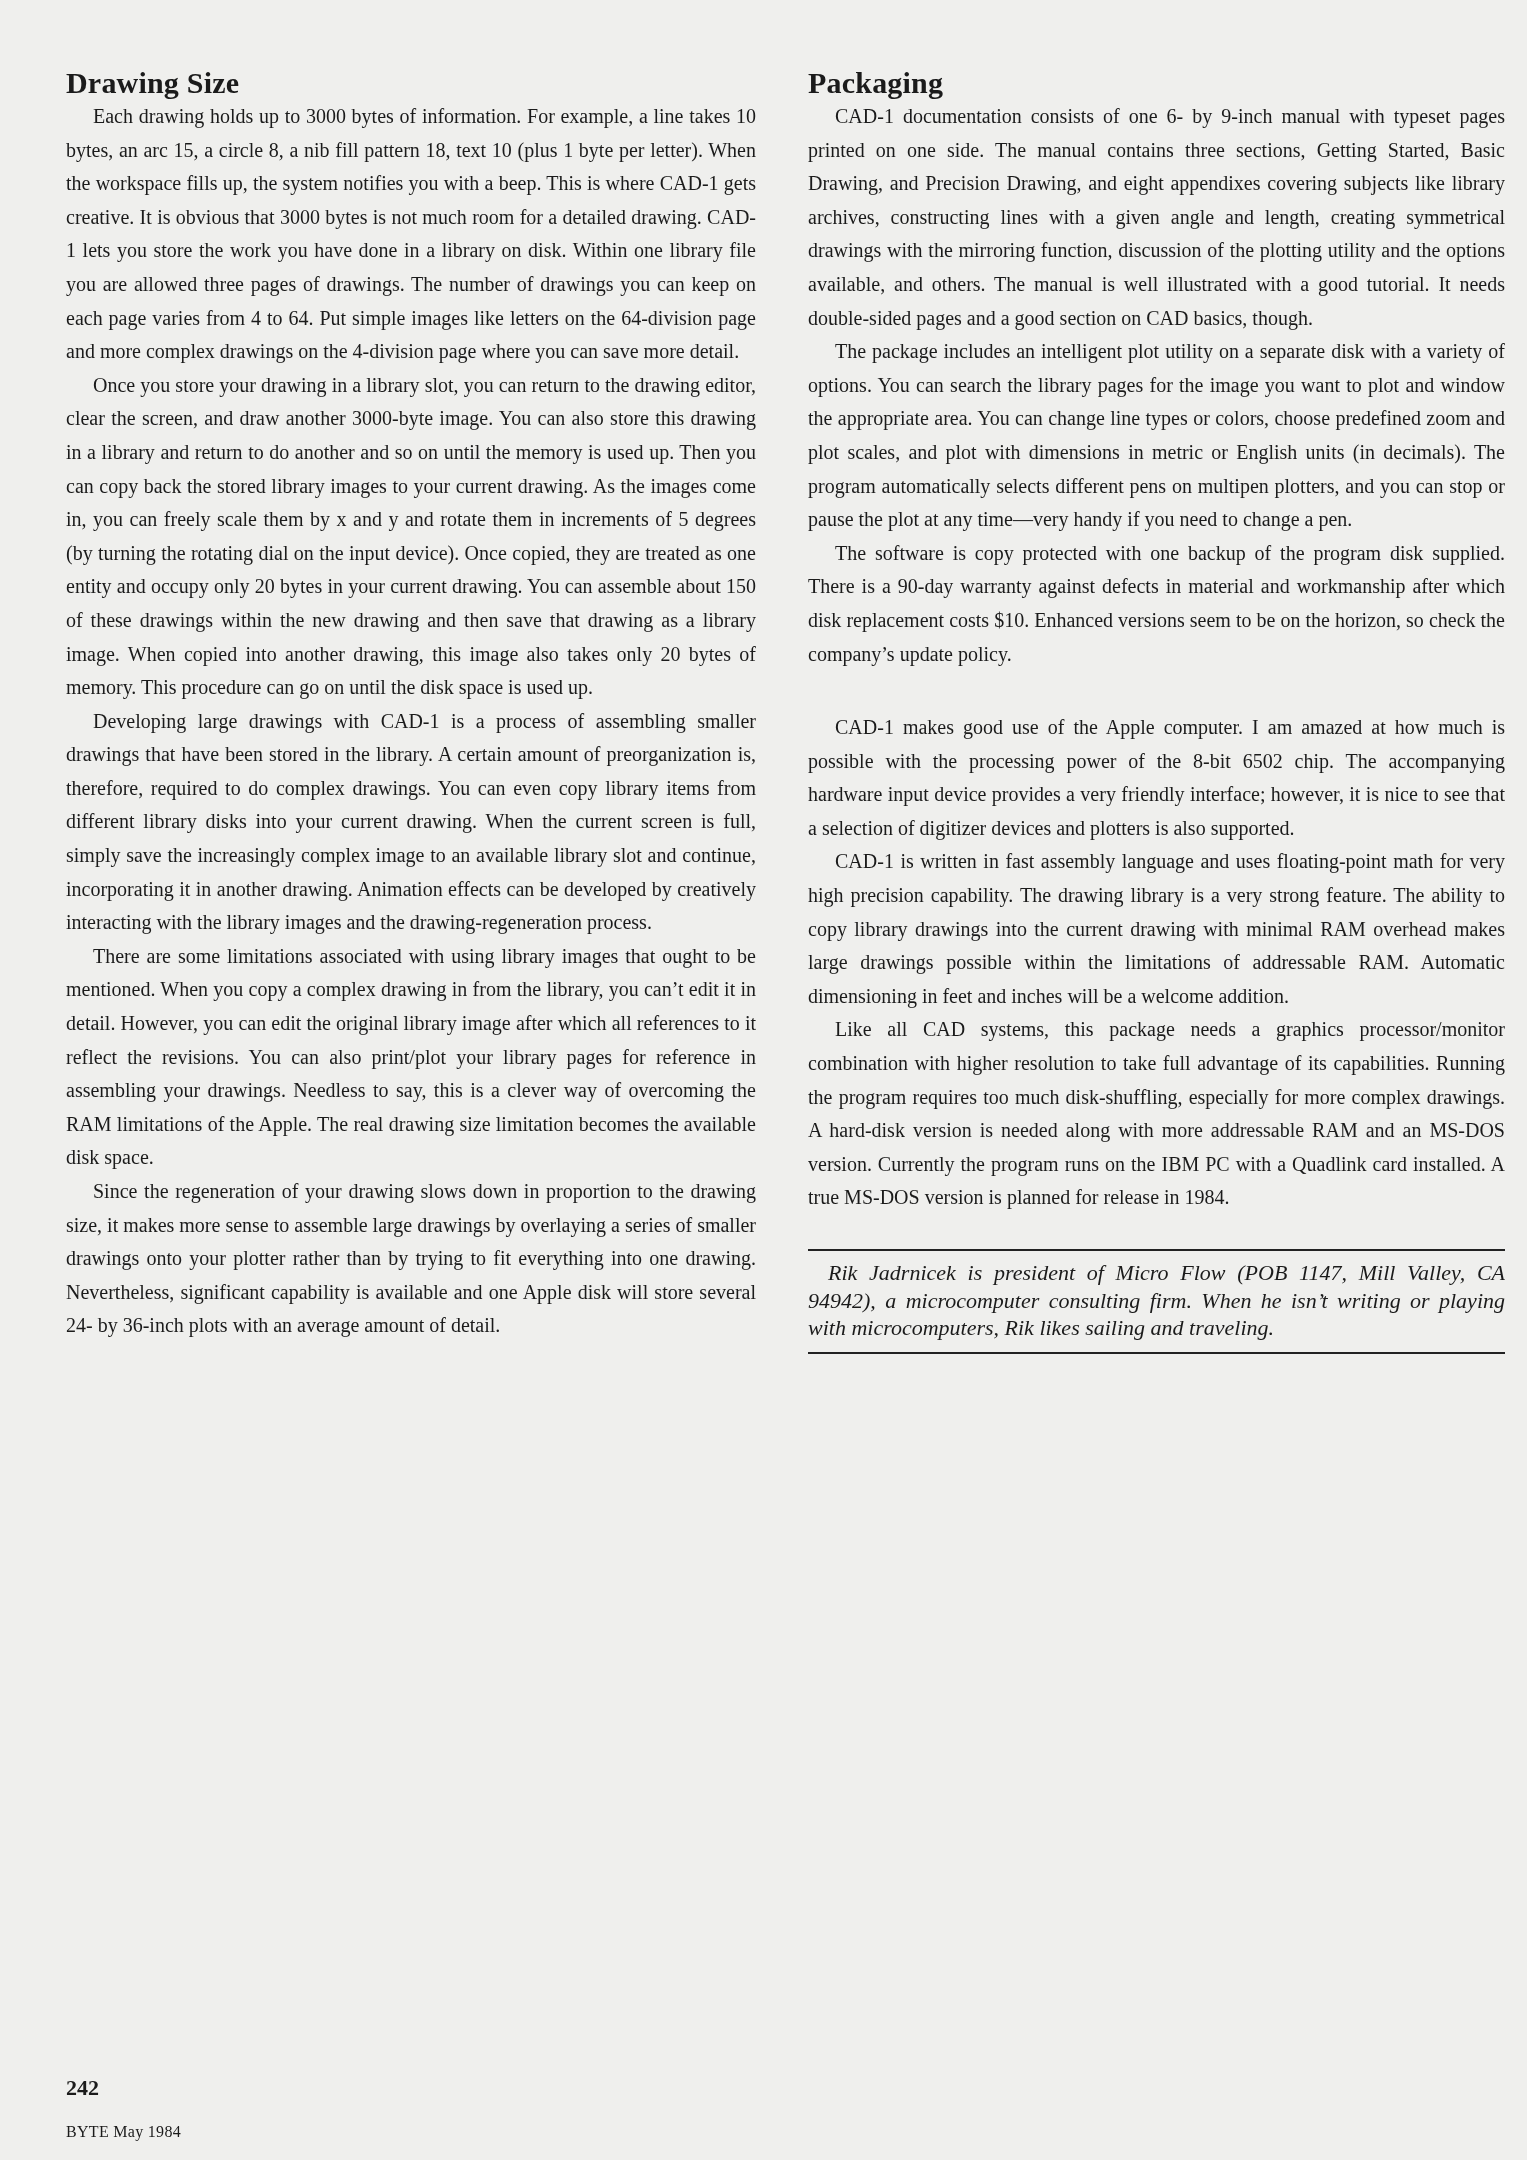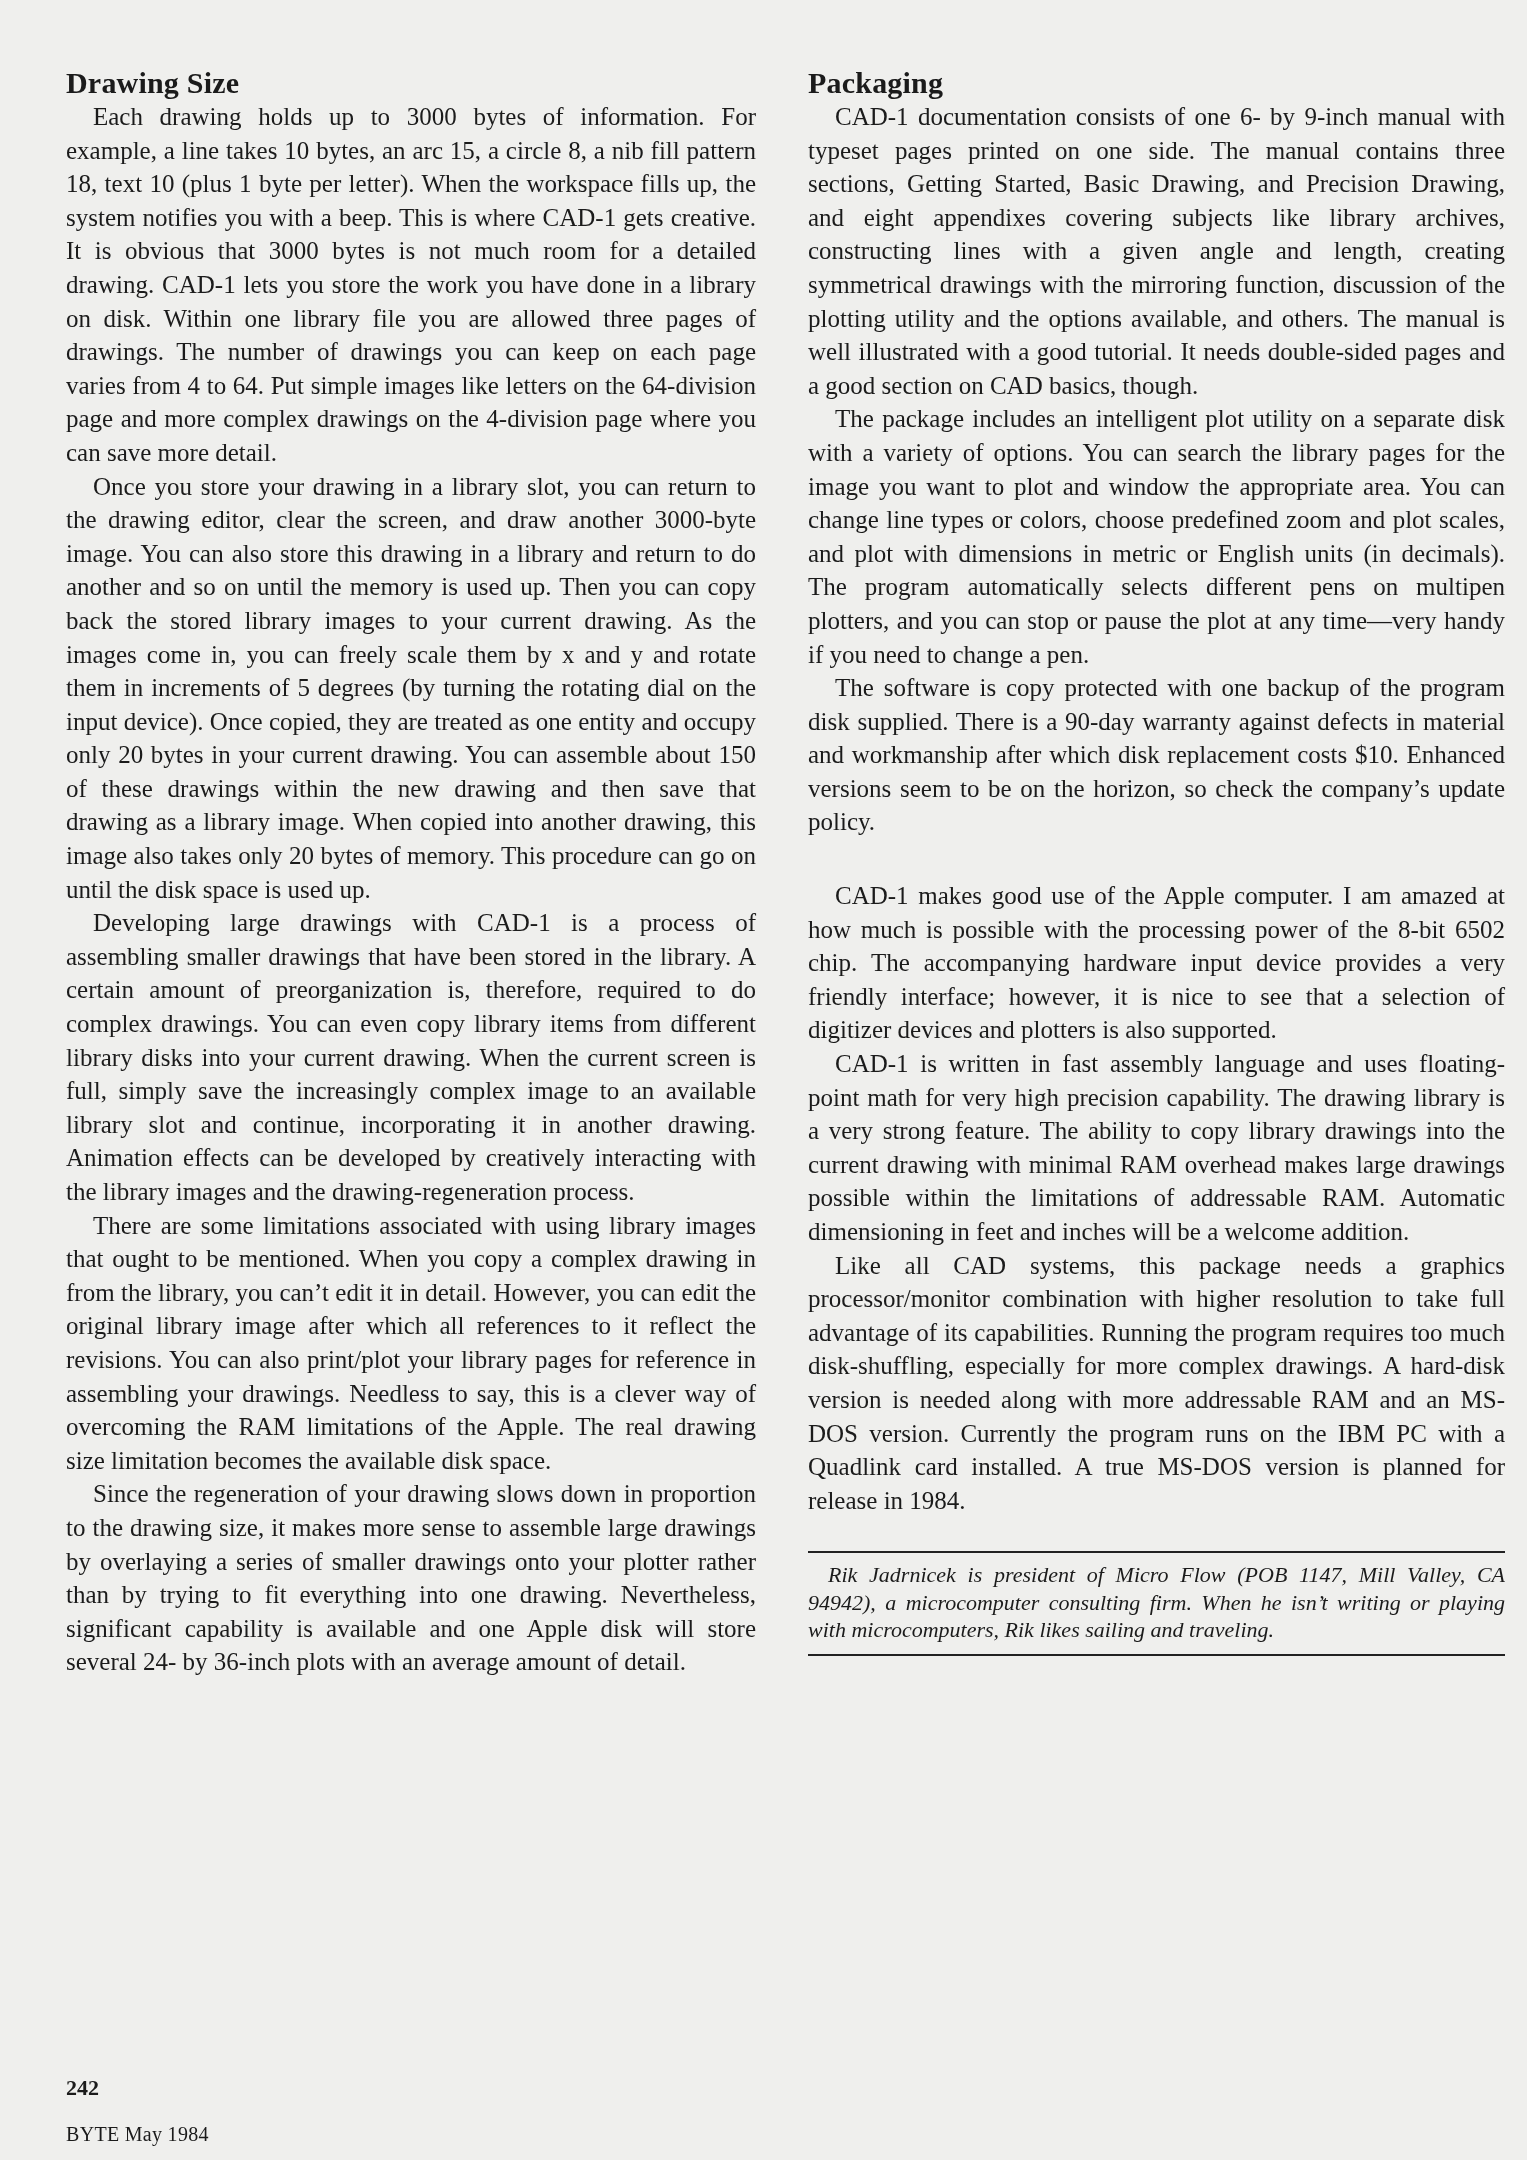--- a/index.html
+++ b/index.html
@@ -18,21 +18,21 @@
   h2.section-heading {
     font-family: "Liberation Serif", "DejaVu Serif", serif;
     font-weight: bold;
     font-size: 30px;
     line-height: 34px;
     margin: 0 0 0 0;
     letter-spacing: 0.2px;
   }
   p.body-para {
     margin: 0;
-    font-size: 25px;
+    font-size: 20px;
     line-height: 33.6px;
     text-align: justify;
     text-indent: 27px;
     hyphens: manual;
   }
   .section-gap { height: 40px; }
   .end-mark {
     display: inline-block; width: 14px; height: 16px; background: #111;
     margin-left: 3px; vertical-align: -1px;
   }
@@ -48,21 +48,21 @@
     line-height: 27.5px;
     margin: 0;
     text-indent: 20px;
     text-align: justify;
   }
   .footer {
     position: absolute; left: 66px; top: 2075px;
     font-size: 18px; display: flex; align-items: baseline; gap: 22px; flex-direction: column;
   }
   .page-number { font-weight: bold; font-size: 22px; }
-  .running-foot { font-size: 20px; letter-spacing: 0.3px; text-align: right; }
+  .running-foot { font-size: 16px; letter-spacing: 0.3px; text-align: right; }
 </style>
 </head>
 <body>
 
 <div class="page">
 
   <div class="col col-left">
     <h2 class="section-heading">Drawing Size</h2>
     <p class="body-para">Each drawing holds up to 3000 bytes of information. For example, a line takes 10 bytes, an arc 15, a circle 8, a nib fill pattern 18, text 10 (plus 1 byte per letter). When the workspace fills up, the system notifies you with a beep. This is where CAD-1 gets creative. It is obvious that 3000 bytes is not much room for a detailed drawing. CAD-1 lets you store the work you have done in a library on disk. Within one library file you are allowed three pages of drawings. The number of drawings you can keep on each page varies from 4 to 64. Put simple images like letters on the 64-division page and more complex drawings on the 4-division page where you can save more detail.</p>
     <p class="body-para">Once you store your drawing in a library slot, you can return to the drawing editor, clear the screen, and draw another 3000-byte image. You can also store this drawing in a library and return to do another and so on until the memory is used up. Then you can copy back the stored library images to your current drawing. As the images come in, you can freely scale them by x and y and rotate them in increments of 5 degrees (by turning the rotating dial on the input device). Once copied, they are treated as one entity and occupy only 20 bytes in your current drawing. You can assemble about 150 of these drawings within the new drawing and then save that drawing as a library image. When copied into another drawing, this image also takes only 20 bytes of memory. This procedure can go on until the disk space is used up.</p>

